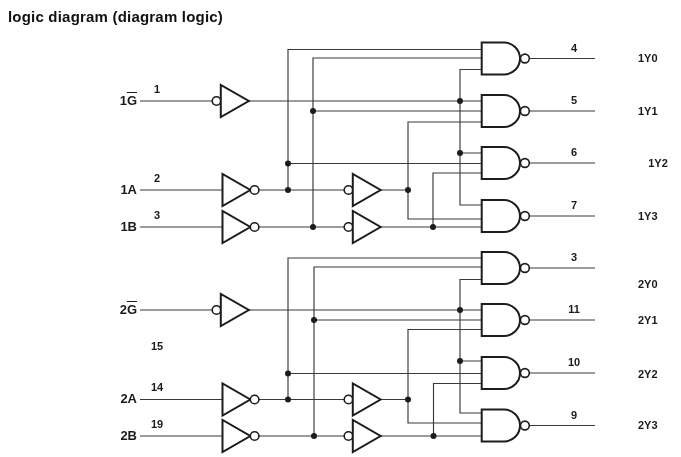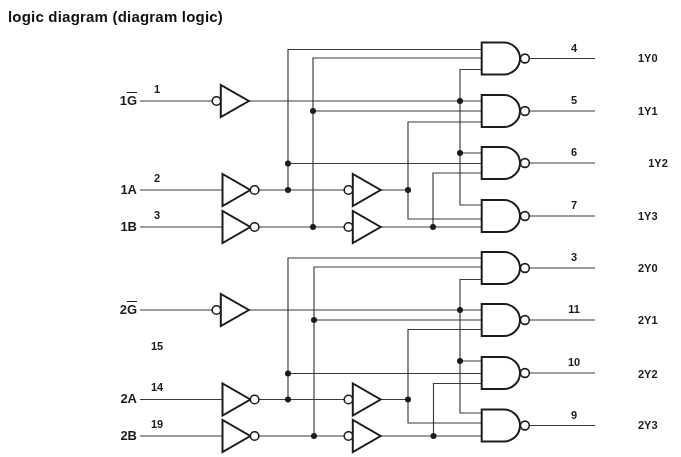--- a/index.html
+++ b/index.html
@@ -200,18 +200,18 @@
   <div class="opin" style="left:558px;top:199px;">7</div>
   <div class="opin" style="left:558px;top:251px;">3</div>
   <div class="opin" style="left:558px;top:303px;">11</div>
   <div class="opin" style="left:558px;top:356px;">10</div>
   <div class="opin" style="left:558px;top:409px;">9</div>
 
   <div class="olbl" style="left:602px;top:50px;">1Y0</div>
   <div class="olbl" style="left:602px;top:103px;">1Y1</div>
   <div class="olbl" style="left:602px;top:155px;text-align:center;">1Y2</div>
   <div class="olbl" style="left:602px;top:208px;">1Y3</div>
-  <div class="olbl" style="left:602px;top:260px;">2Y0</div>
+  <div class="olbl" style="left:602px;top:276px;">2Y0</div>
   <div class="olbl" style="left:602px;top:312px;">2Y1</div>
   <div class="olbl" style="left:602px;top:366px;">2Y2</div>
   <div class="olbl" style="left:602px;top:417px;">2Y3</div>
 
 </div>
 
 </body></html>

